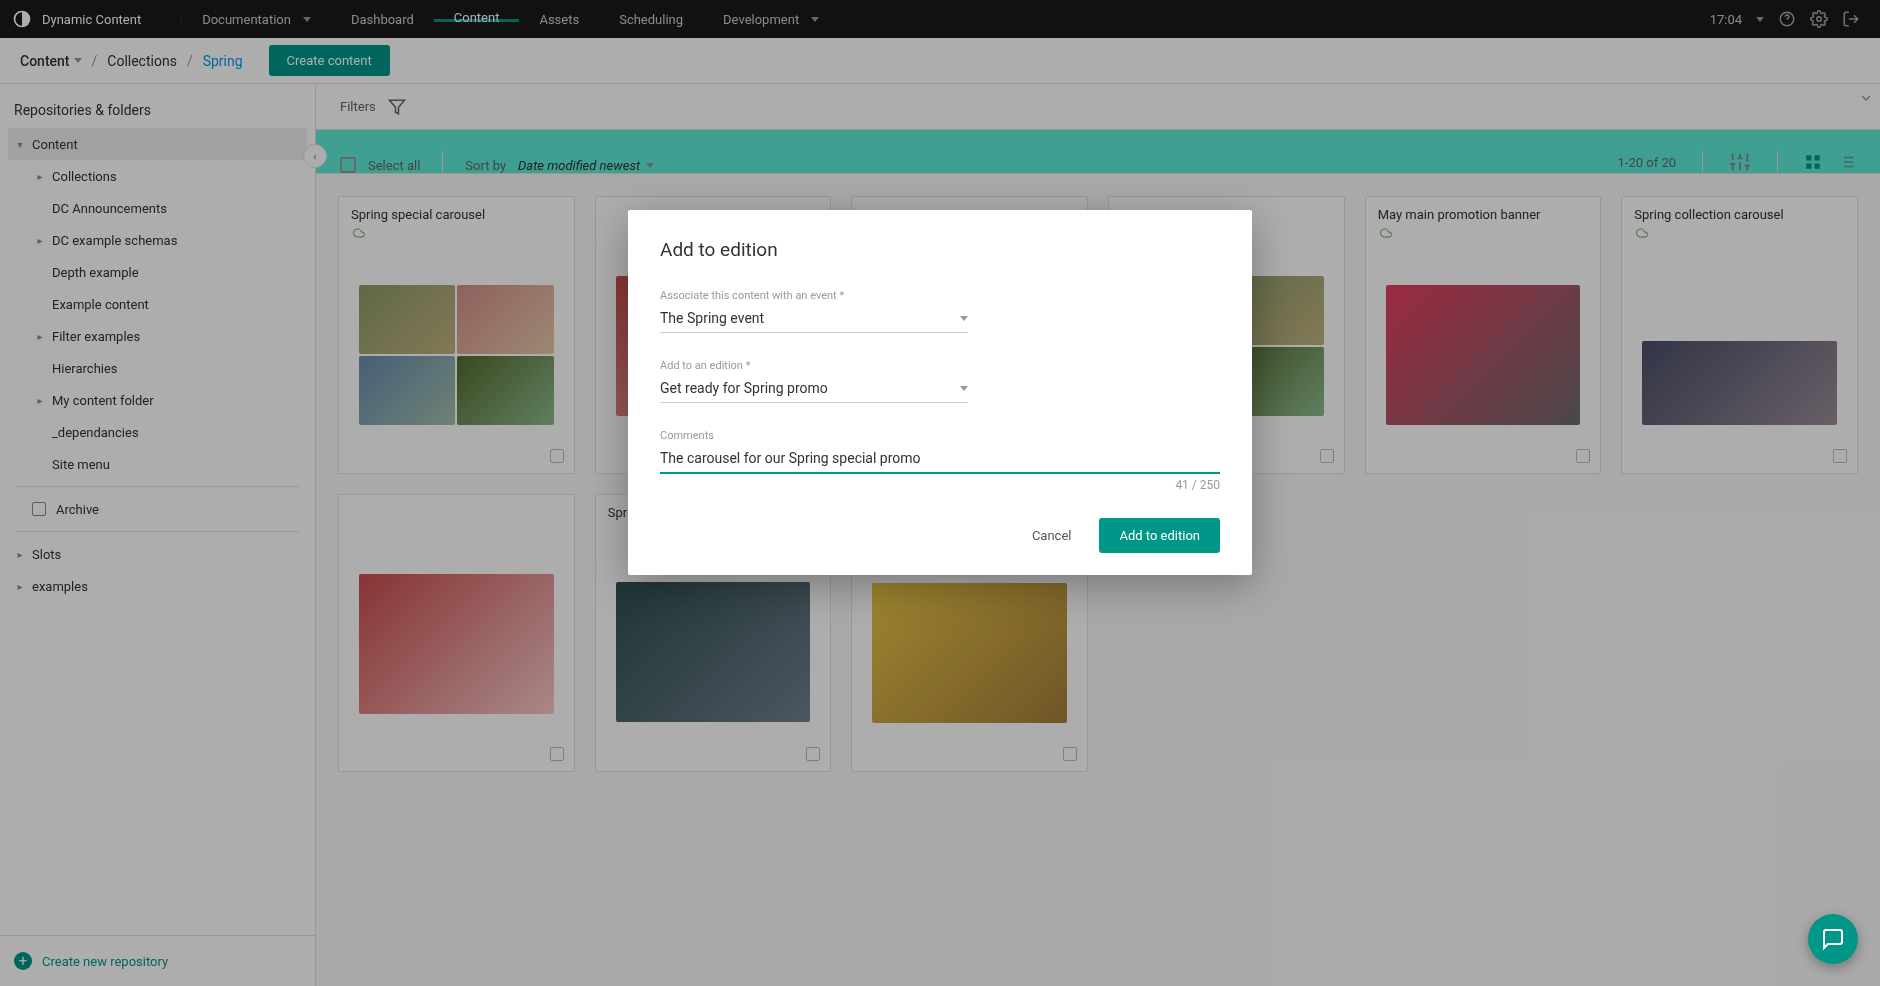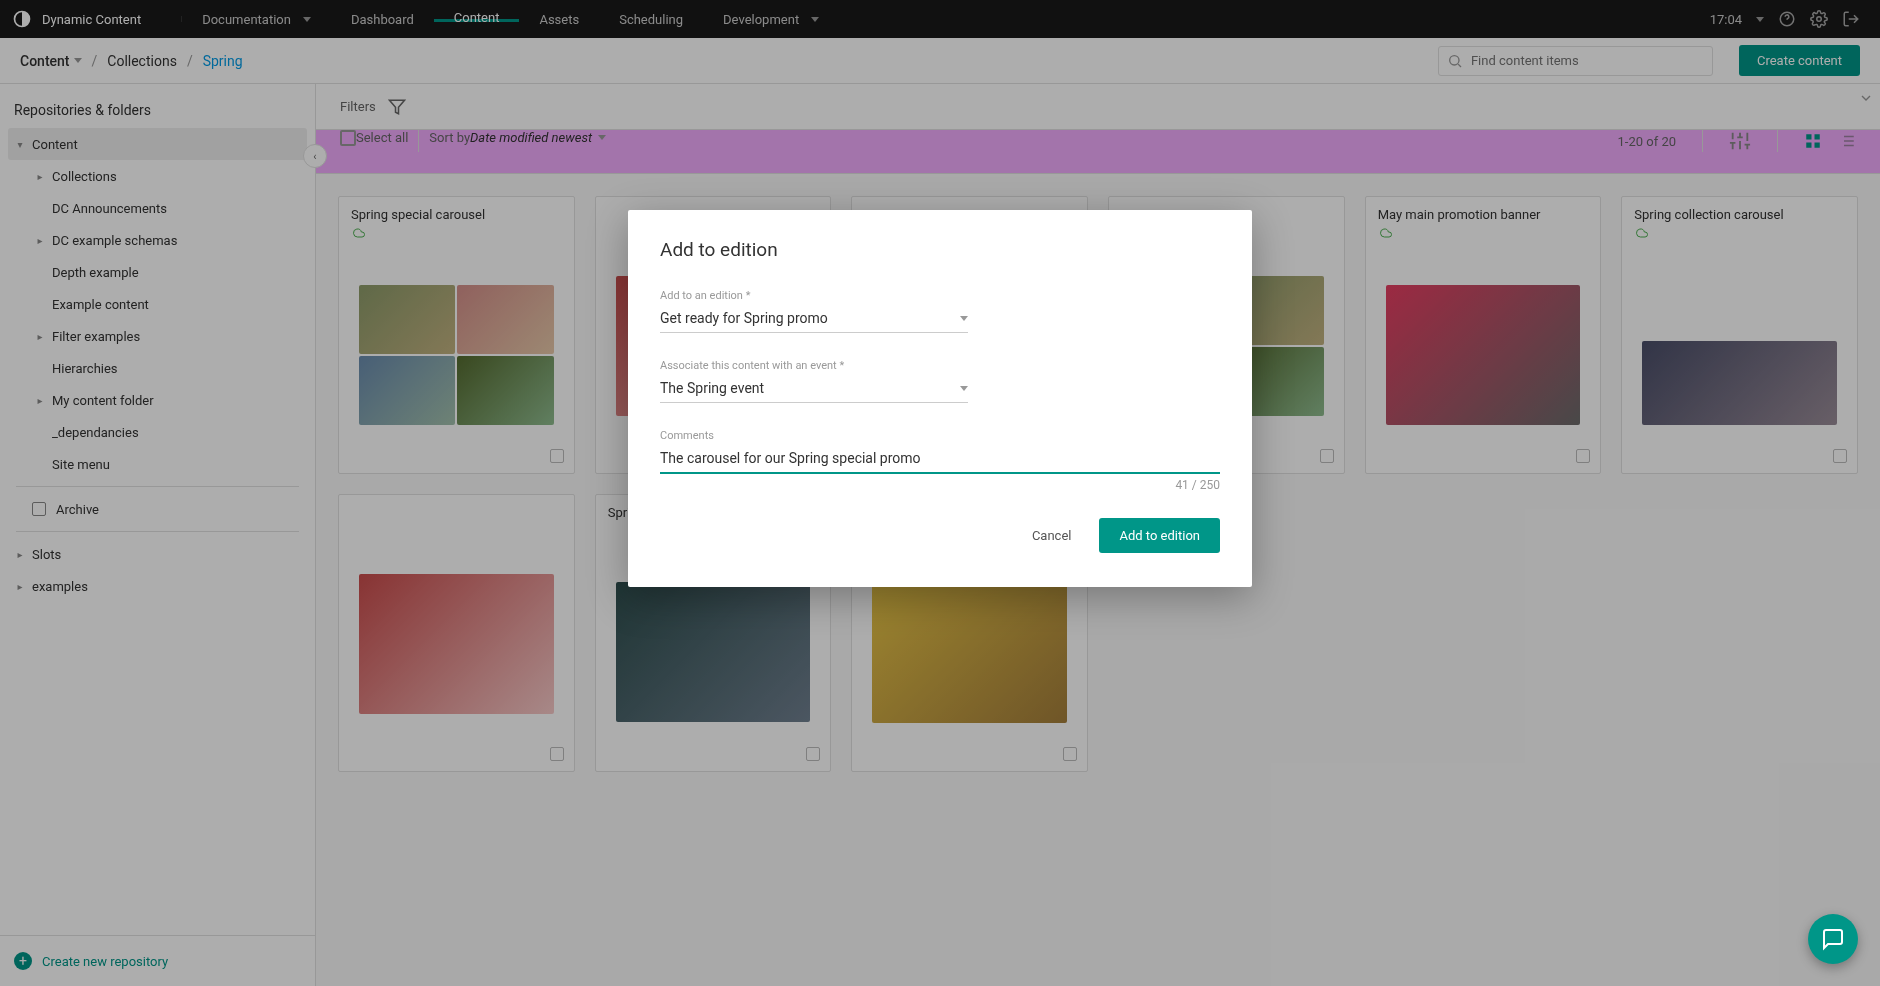--- a/index.html
+++ b/index.html
@@ -52,21 +52,21 @@
   .create-repo{margin-top:auto;padding:16px 14px;display:flex;align-items:center;gap:10px;color:var(--teal);cursor:pointer;border-top:1px solid var(--border);}
   .plus-circle{width:18px;height:18px;border-radius:50%;background:var(--teal);color:#fff;display:flex;align-items:center;justify-content:center;font-size:14px;line-height:1;}
   .collapse-handle{position:absolute;top:60px;right:-12px;width:24px;height:24px;border-radius:50%;background:#fff;border:1px solid var(--border);display:flex;align-items:center;justify-content:center;cursor:pointer;font-size:11px;color:#666;}
   
   
   .content{flex:1;display:flex;flex-direction:column;background:#fafafa;}
   .filterbar{height:46px;min-height:46px;border-bottom:1px solid var(--border);background:#fff;display:flex;align-items:center;padding:0 24px;gap:12px;font-size:13px;color:var(--text-light);position:relative;}
   .filterbar .filter-icon{width:18px;height:18px;}
   .filterbar .corner{position:absolute;right:6px;top:6px;width:16px;height:16px;color:#999;cursor:pointer;}
   
-  .toolbar{height:44px;min-height:44px;border-bottom:1px solid var(--border);background:#f0abfc;display:flex;align-items:flex-start;padding:0 24px;gap:0;font-size:13px;color:var(--text-light);}
+  .toolbar{height:44px;min-height:44px;border-bottom:1px solid var(--border);background:#5eead4;display:flex;align-items:flex-end;padding:0 24px;gap:12px;font-size:13px;color:var(--text-light);}
   .checkbox{width:16px;height:16px;border:2px solid #999;border-radius:2px;cursor:pointer;}
   .toolbar .divider{width:1px;height:22px;background:var(--border);margin:0 10px;}
   .toolbar .sort-val{color:var(--text);display:flex;align-items:center;gap:6px;font-style:italic;}
   .toolbar .right{margin-left:auto;display:flex;align-items:center;gap:16px;}
   .view-icon{width:18px;height:18px;cursor:pointer;opacity:.6;}
   .view-icon.active{color:var(--teal);opacity:1;}
   .tune-icon{width:22px;height:22px;cursor:pointer;color:#888;}
   
   .grid{flex:1;overflow:auto;padding:22px;display:grid;grid-template-columns:repeat(6,1fr);gap:20px;align-content:start;}
   .card{background:#fff;border:1px solid var(--border);border-radius:2px;height:278px;display:flex;flex-direction:column;position:relative;}
@@ -76,21 +76,21 @@
   .card-body{flex:1;display:flex;align-items:center;justify-content:center;padding:8px 20px 20px;}
   .thumb{width:100%;height:140px;display:flex;flex-direction:column;gap:2px;}
   .thumb .row{flex:1;display:flex;gap:2px;}
   .thumb .cell{flex:1;border-radius:2px;}
   .card .chk{position:absolute;right:10px;bottom:10px;width:14px;height:14px;border:1px solid #bbb;border-radius:2px;}
   .avatar{position:absolute;right:10px;top:10px;width:28px;height:28px;border-radius:50%;background:#9c27b0;color:#fff;display:flex;align-items:center;justify-content:center;font-size:13px;}
   .archive-icon{width:14px;height:14px;border:1.5px solid #888;border-radius:2px;position:relative;display:inline-block;margin-right:4px;}
   
   
   .overlay{position:absolute;inset:0;background:rgba(0,0,0,.32);display:flex;align-items:flex-start;justify-content:center;padding-top:210px;}
-  .modal{width:624px;background:#fff;border-radius:2px;box-shadow:0 10px 40px rgba(0,0,0,.3);padding:28px 32px 34px;}
+  .modal{width:624px;background:#fff;border-radius:2px;box-shadow:0 10px 40px rgba(0,0,0,.3);padding:28px 32px 22px;}
   .modal h2{font-size:19px;font-weight:400;color:#333;margin-bottom:28px;}
   .field{margin-bottom:26px;position:relative;}
   .field label{font-size:11px;color:var(--text-faint);display:block;margin-bottom:4px;}
   .field .value{font-size:14px;color:#333;padding:4px 0 6px;border-bottom:1px solid #ccc;display:flex;align-items:center;}
   .field.narrow{width:55%;}
   .field.accent .value{border-bottom:2px solid var(--teal);}
   .field .dd{margin-left:auto;}
   .counter{text-align:right;font-size:12px;color:var(--text-faint);margin-top:4px;}
   .modal-actions{display:flex;justify-content:flex-end;gap:10px;margin-top:20px;}
   .btn-flat{background:none;border:none;color:#555;padding:10px 18px;font-size:13px;cursor:pointer;border-radius:3px;}
@@ -165,27 +165,20 @@
 <div class="subbar">
   <span class="crumb-root">
     <span>Content</span>
     <span class="caret-down"></span>
   </span>
   <span class="crumb-sep">/</span>
   <a>Collections</a>
   <span class="crumb-sep">/</span>
   <a class="current">Spring</a>
 
-  <div class="search-wrap">
-    <svg width="16" height="16" viewBox="0 0 24 24" fill="none" stroke="#999" stroke-width="2">
-        <circle cx="11" cy="11" r="7"></circle>
-        <path d="m21 21-4.3-4.3"></path>
-      </svg>
-    <input placeholder="Find content items" style="">
-  </div>
   <button class="btn-primary">Create content</button>
 </div>
 
 <div class="main">
 
   <div class="sidebar">
     <div class="sidebar-header">Repositories &amp; folders</div>
     <div class="tree" id="tree">
         <div class="tree-item sel">
           <span class="chev">▾</span>
@@ -444,31 +437,31 @@
         </div>
       </div>
   </div>
 </div>
 
 <div class="overlay">
   <div class="modal">
     <h2>Add to edition</h2>
 
     <div class="field narrow">
+      <label>Associate this content with an event *</label>
+      <div class="value">
+        <span>The Spring event</span>
+        <span class="dd caret-down"></span>
+      </div>
+    </div>
+
+    <div class="field narrow">
       <label>Add to an edition *</label>
       <div class="value">
         <span>Get ready for Spring promo</span>
-        <span class="dd caret-down"></span>
-      </div>
-    </div>
-
-    <div class="field narrow">
-      <label>Associate this content with an event *</label>
-      <div class="value">
-        <span>The Spring event</span>
         <span class="dd caret-down"></span>
       </div>
     </div>
 
     <div class="field accent">
       <label>Comments</label>
       <div class="value">
         <span>The carousel for our Spring special promo</span>
       </div>
       <div class="counter">41 / 250</div>

